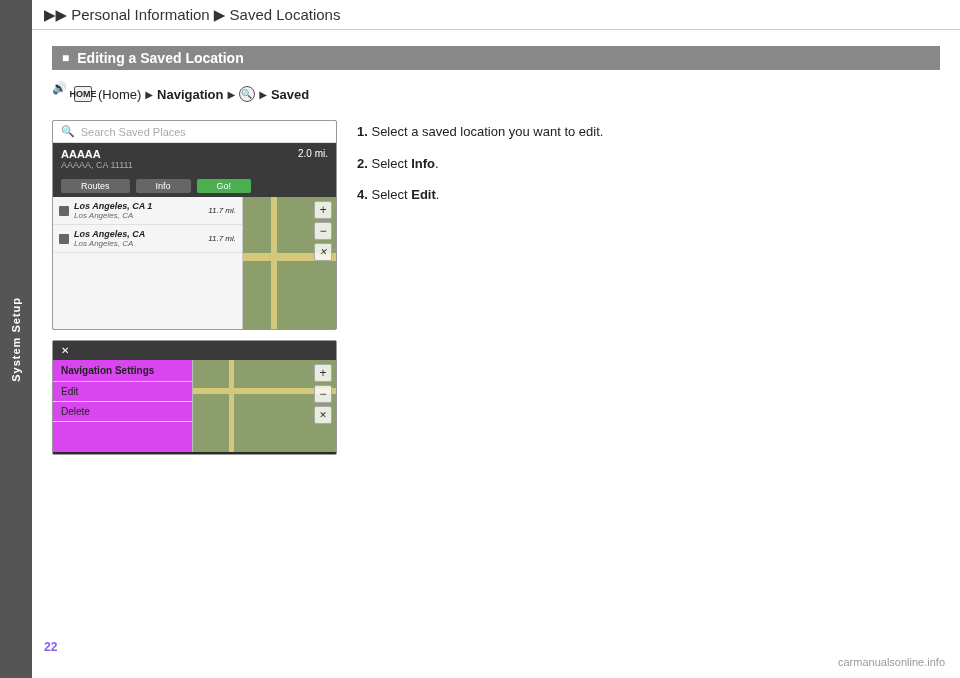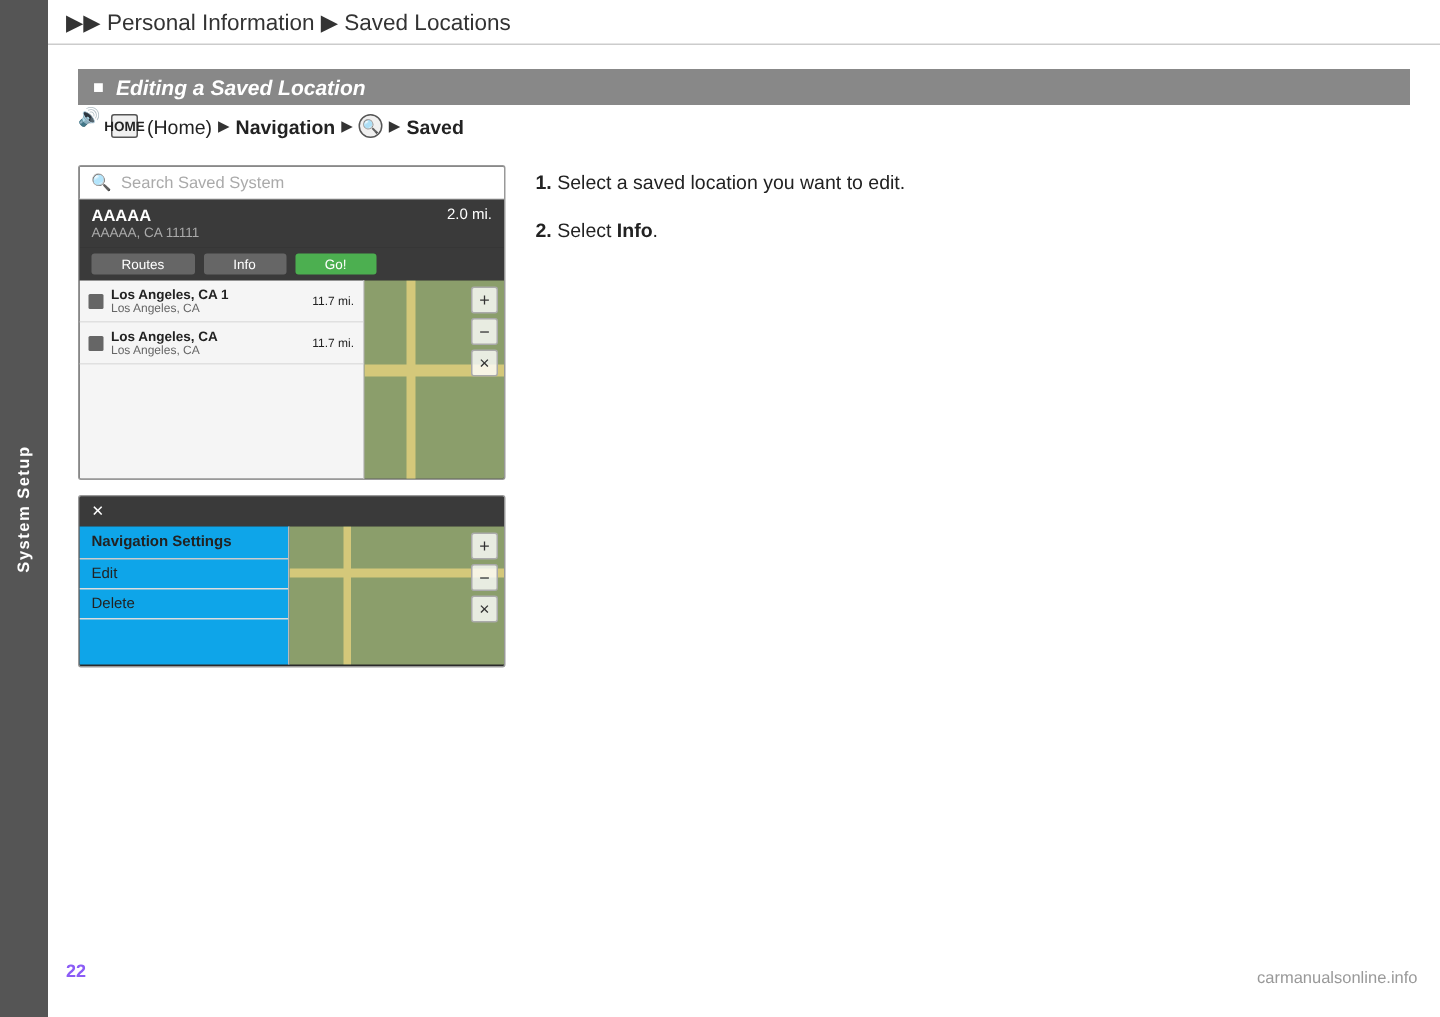--- a/index.html
+++ b/index.html
@@ -62,24 +62,23 @@
       padding: 16px 20px;
     }
 
     
     .section-header {
       background: #888;
       color: #fff;
       font-size: 14px;
       font-weight: bold;
       padding: 4px 10px;
-      margin-bottom: 0;
-      display: flex;
-      align-items: center;
-      font-style: italic;
+      margin-bottom: 10px;
+      display: flex;
+      align-items: center;
     }
     .section-header::before {
       content: '■';
       margin-right: 8px;
       font-size: 12px;
     }
 
     
     .nav-path {
       font-size: 13px;
@@ -216,20 +215,21 @@
     }
     .route-btn.go {
       background: #4CAF50;
     }
 
     
     .map-list-area {
       display: flex;
       position: relative;
       height: 140px;
+      font-style: italic;
     }
     .list-panel {
       width: 190px;
       background: #f5f5f5;
       border-right: 1px solid #ccc;
     }
     .list-item-row {
       display: flex;
       align-items: center;
       padding: 4px 6px;
@@ -311,21 +311,21 @@
       color: #fff;
       font-size: 10px;
       cursor: pointer;
     }
     .menu-content {
       display: flex;
       height: 92px;
     }
     .menu-panel {
       width: 140px;
-      background: #0ea5e9;
+      background: #d946ef;
       border-right: 1px solid #bbb;
     }
     .menu-title {
       font-size: 10px;
       font-weight: bold;
       padding: 5px 8px;
       color: #222;
       border-bottom: 1px solid #ccc;
     }
     .menu-item {
@@ -370,21 +370,21 @@
       bottom: 24px;
       left: 44px;
       font-size: 12px;
       color: #8b5cf6;
       font-weight: bold;
     }
 
     
     .watermark {
       position: absolute;
-      bottom: 20px;
+      bottom: 10px;
       right: 15px;
       font-size: 11px;
       color: #999;
     }
   </style>
 </head>
 <body>
 
 <div class="sidebar">
   <span class="sidebar-label">System Setup</span>
@@ -418,21 +418,21 @@
   </div>
 
   <div class="content-row">
 
     <div class="screenshots-col">
 
       <div class="mock-screen screen1">
 
         <div class="search-bar">
           <span class="search-icon">🔍</span>
-          <span class="search-text">Search Saved System</span>
+          <span class="search-text">Search Saved Places</span>
         </div>
 
         <div class="dest-header">
           <div>
             <div class="dest-name">AAAAA</div>
             <div class="dest-sub">AAAAA, CA 11111</div>
           </div>
           <div class="dest-dist">2.0 mi.</div>
         </div>
 
@@ -504,20 +504,24 @@
         <span class="step-num">1.</span>
         <span> Select a saved location you want to edit.</span>
       </div>
 
       <div class="step">
         <span class="step-num">2.</span>
         <span> Select <strong>Info</strong>.</span>
       </div>
 
 
+      <div class="step">
+        <span class="step-num">4.</span>
+        <span> Select <strong>Edit</strong>.</span>
+      </div>
 
     </div>
 
   </div>
 
 </div>
 
 <div class="page-number">22</div>
 
 <div class="watermark">carmanualsonline.info</div>

